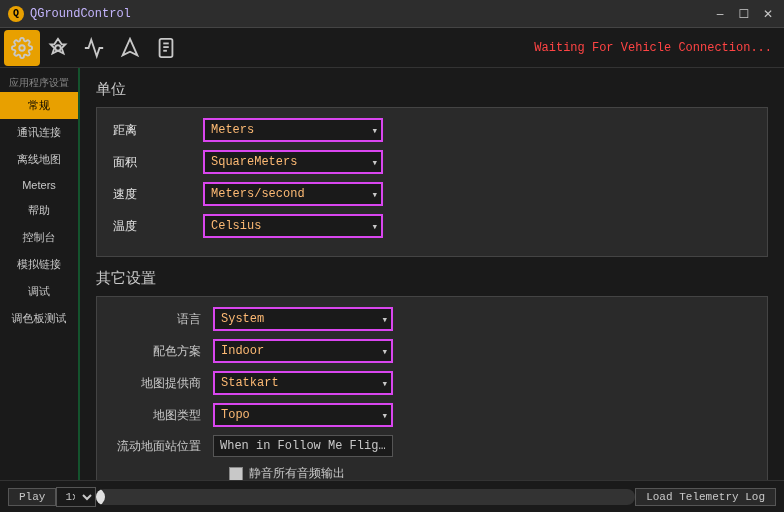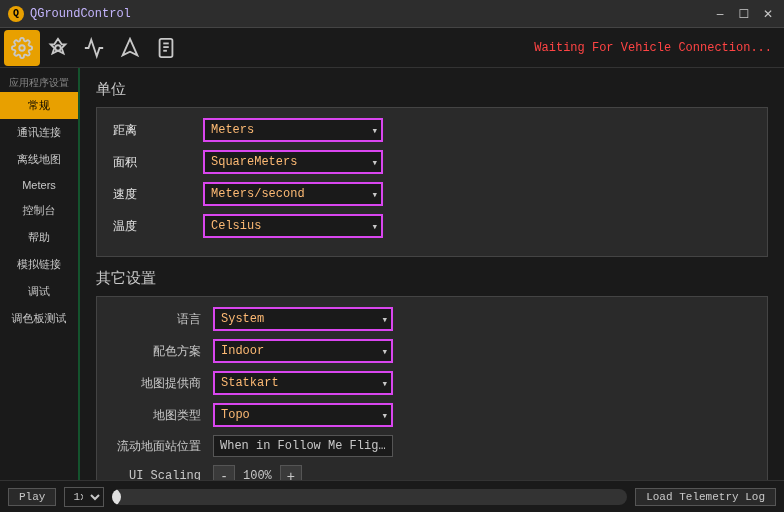--- a/index.html
+++ b/index.html
@@ -242,21 +242,21 @@
     }
 
     
     .bottom-bar {
       height: 32px;
       background: #1a1a1a;
       border-top: 1px solid #333;
       display: flex;
       align-items: center;
       padding: 0 8px;
-      gap: 8px;
+      gap: 0;
       position: absolute;
       bottom: 0;
       left: 0;
       right: 0;
     }
     .play-btn {
       background: #2a2a2a;
       border: 1px solid #555;
       color: #c8c8c8;
       padding: 2px 10px;
@@ -355,22 +355,22 @@
 </div>
 
 <div class="main">
 
   <div class="sidebar">
     <div class="sidebar-section-title">应用程序设置</div>
     <button class="sidebar-item active">常规</button>
     <button class="sidebar-item">通讯连接</button>
     <button class="sidebar-item">离线地图</button>
     <button class="sidebar-item">Meters</button>
+    <button class="sidebar-item">帮助</button>
     <button class="sidebar-item">控制台</button>
-    <button class="sidebar-item">帮助</button>
     <button class="sidebar-item">模拟链接</button>
     <button class="sidebar-item">调试</button>
     <button class="sidebar-item">调色板测试</button>
   </div>
 
   <div class="content">
 
     <div class="section-title">单位</div>
     <div class="panel">
       <div class="form-row">
@@ -449,26 +449,20 @@
           <select class="form-select">
             <option>Topo</option>
             <option>Normal</option>
             <option>Satellite</option>
           </select>
         </div>
       </div>
       <div class="form-row">
         <span class="form-label form-label2">流动地面站位置</span>
         <input class="text-input" type="text" value="When in Follow Me Flight Mode" style="">
-      </div>
-      <div class="scaling-row">
-        <span class="form-label form-label2">UI Scaling</span>
-        <button class="scale-btn">-</button>
-        <span class="scale-value">100%</span>
-        <button class="scale-btn">+</button>
       </div>
       <div class="checkbox-row">
         <div class="checkbox"></div>
         <span>静音所有音频输出</span>
       </div>
     </div>
   </div>
 </div>
 
 <div class="bottom-bar">

